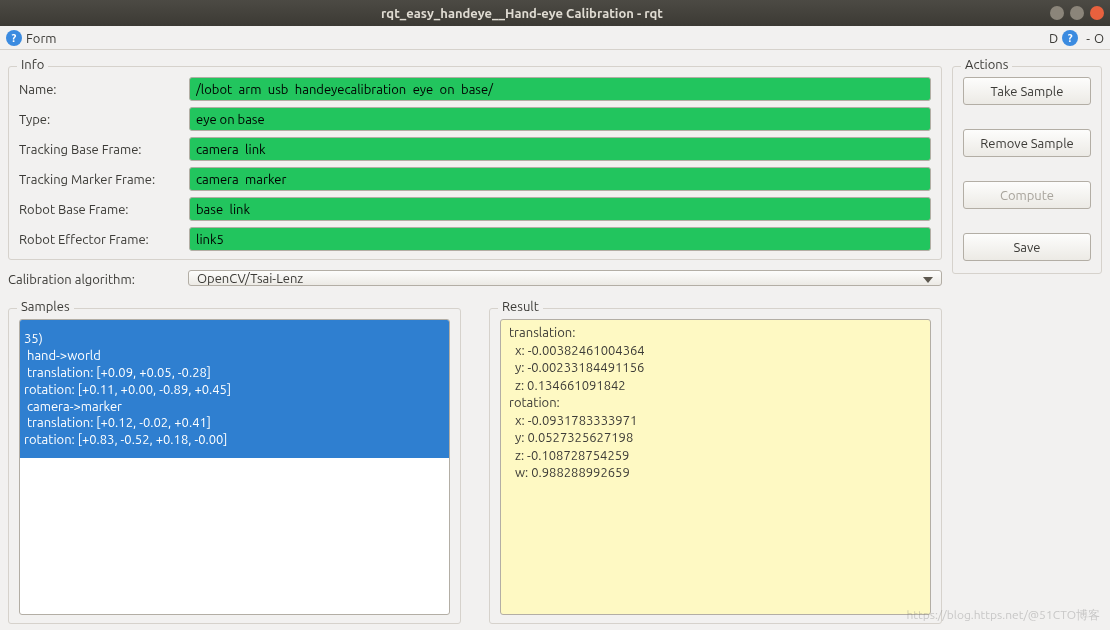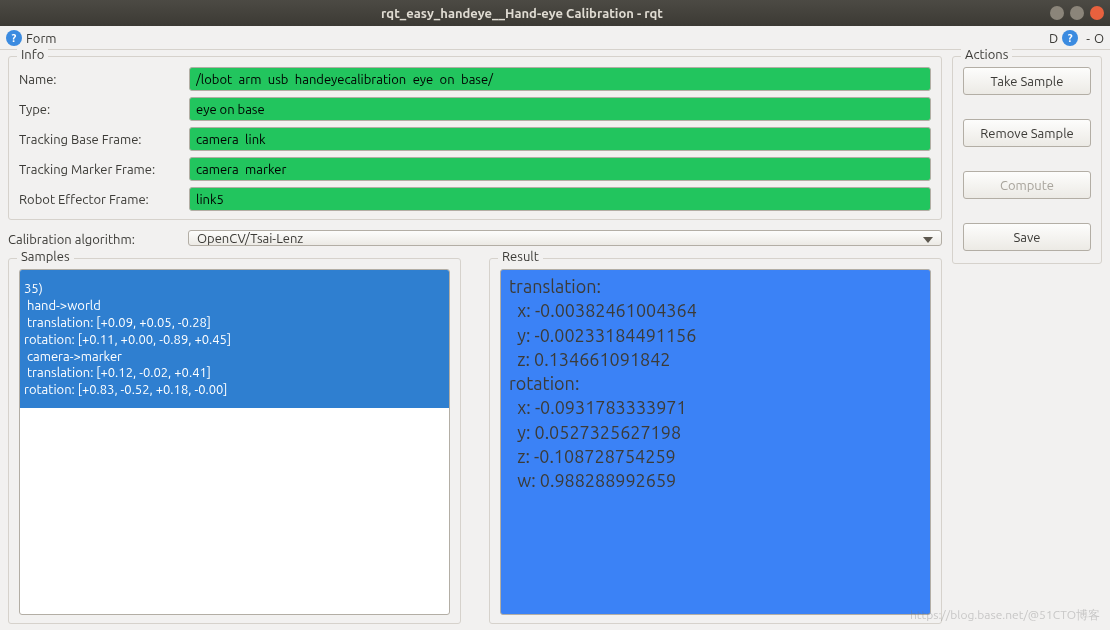--- a/index.html
+++ b/index.html
@@ -15,21 +15,21 @@
 
 .toolbar { height: 24px; display: flex; align-items: center; padding: 0 6px; background: #f2f1f0; border-bottom: 1px solid #d6d2cc; }
 .help-icon { width: 16px; height: 16px; border-radius: 50%; background: #3b8be0; color: #fff; display: inline-flex; align-items: center; justify-content: center; font-size: 11px; font-weight: bold; margin-right: 4px; }
 .form-label { font-size: 13px; }
 .toolbar-right { margin-left: auto; display: flex; align-items: center; gap: 4px; }
 
 .content { display: flex; padding: 6px 8px; gap: 10px; height: calc(630px - 26px - 24px); }
 .left-col { flex: 1; display: flex; flex-direction: column; gap: 6px; }
 .right-col { width: 150px; }
 
-.groupbox { border: 1px solid #d6d2cc; border-radius: 3px; padding: 10px 10px 8px 10px; position: relative; background: #f2f1f0; }
+.groupbox { border: 1px solid #d6d2cc; border-radius: 3px; padding: 10px 10px 8px 10px; position: relative; background: #f2f1f0; margin-top: 10px; }
 .groupbox .legend { position: absolute; top: -10px; left: 8px; background: #f2f1f0; padding: 0 4px; font-size: 13px; }
 
 .info-grid { width: 100%; }
 .info-row { display: flex; align-items: center; margin-bottom: 6px; }
 .info-row:last-child { margin-bottom: 0; }
 .info-label { width: 170px; }
 .info-input { flex: 1; height: 24px; border: 1px solid #b3aea5; border-radius: 3px; background: #22c55e; padding: 2px 6px; font-size: 13px; }
 
 .algo-row { display: flex; align-items: flex-end; gap: 10px; margin-top: 4px; }
 .algo-row label { width: 170px; }
@@ -38,21 +38,21 @@
 
 .panels { display: flex; gap: 28px; flex: 1; min-height: 0; margin-top: 6px; }
 .panel-half { flex: 1; display: flex; flex-direction: column; }
 .panel-half .groupbox { flex: 1; display: flex; flex-direction: column; }
 
 .samples-box { flex: 1; background: #fff; border: 1px solid #b3aea5; border-radius: 3px; overflow: hidden; display: flex; }
 .samples-content { flex: 1; overflow-y: scroll; }
 .sample-item { white-space: pre; font-family: inherit; font-size: 13px; padding: 10px 4px; line-height: 1.3; }
 .sample-item.selected { background: #2f7fd0; color: #fff; }
 
-.result-box { flex: 1; background: #3b82f6; border: 1px solid #b3aea5; border-radius: 3px; padding: 4px 8px; white-space: pre; font-size: 18px; line-height: 1.35; }
+.result-box { flex: 1; background: #fef9c3; border: 1px solid #b3aea5; border-radius: 3px; padding: 4px 8px; white-space: pre; font-size: 13px; line-height: 1.35; }
 
 .actions .groupbox { height: auto; }
 .action-btn { display: block; width: 100%; height: 28px; margin-bottom: 24px; border: 1px solid #b3aea5; border-radius: 3px; background: linear-gradient(#fdfdfc,#eceae5); cursor: pointer; font-size: 13px; color: #3c3b37; }
 .action-btn:last-child { margin-bottom: 4px; }
 .action-btn.disabled { color: #a8a49c; }
 
 .watermark { position: absolute; right: 10px; bottom: 6px; color: rgba(120,120,120,0.35); font-size: 12px; }
 
 ::-webkit-scrollbar { width: 14px; }
 ::-webkit-scrollbar-track { background: #f2f1f0; }
@@ -95,20 +95,24 @@
           <div class="info-label">Type:</div>
           <input class="info-input" value="eye on base" style="">
         </div>
         <div class="info-row">
           <div class="info-label">Tracking Base Frame:</div>
           <input class="info-input" value="camera_link" style="">
         </div>
         <div class="info-row">
           <div class="info-label">Tracking Marker Frame:</div>
           <input class="info-input" value="camera_marker" style="">
+        </div>
+        <div class="info-row">
+          <div class="info-label">Robot Base Frame:</div>
+          <input class="info-input" value="base_link" style="">
         </div>
         <div class="info-row">
           <div class="info-label">Robot Effector Frame:</div>
           <input class="info-input" value="link5" style="">
         </div>
       </div>
     </div>
 
     <div class="algo-row">
       <label>Calibration algorithm:</label>
@@ -161,13 +165,13 @@
     <div class="groupbox">
       <div class="legend">Actions</div>
       <button class="action-btn">Take Sample</button>
       <button class="action-btn">Remove Sample</button>
       <button class="action-btn disabled">Compute</button>
       <button class="action-btn">Save</button>
     </div>
   </div>
 </div>
 
-<div class="watermark">https://blog.base.net/@51CTO博客</div>
+<div class="watermark">https://blog.https.net/@51CTO博客</div>
 
 </body></html>

